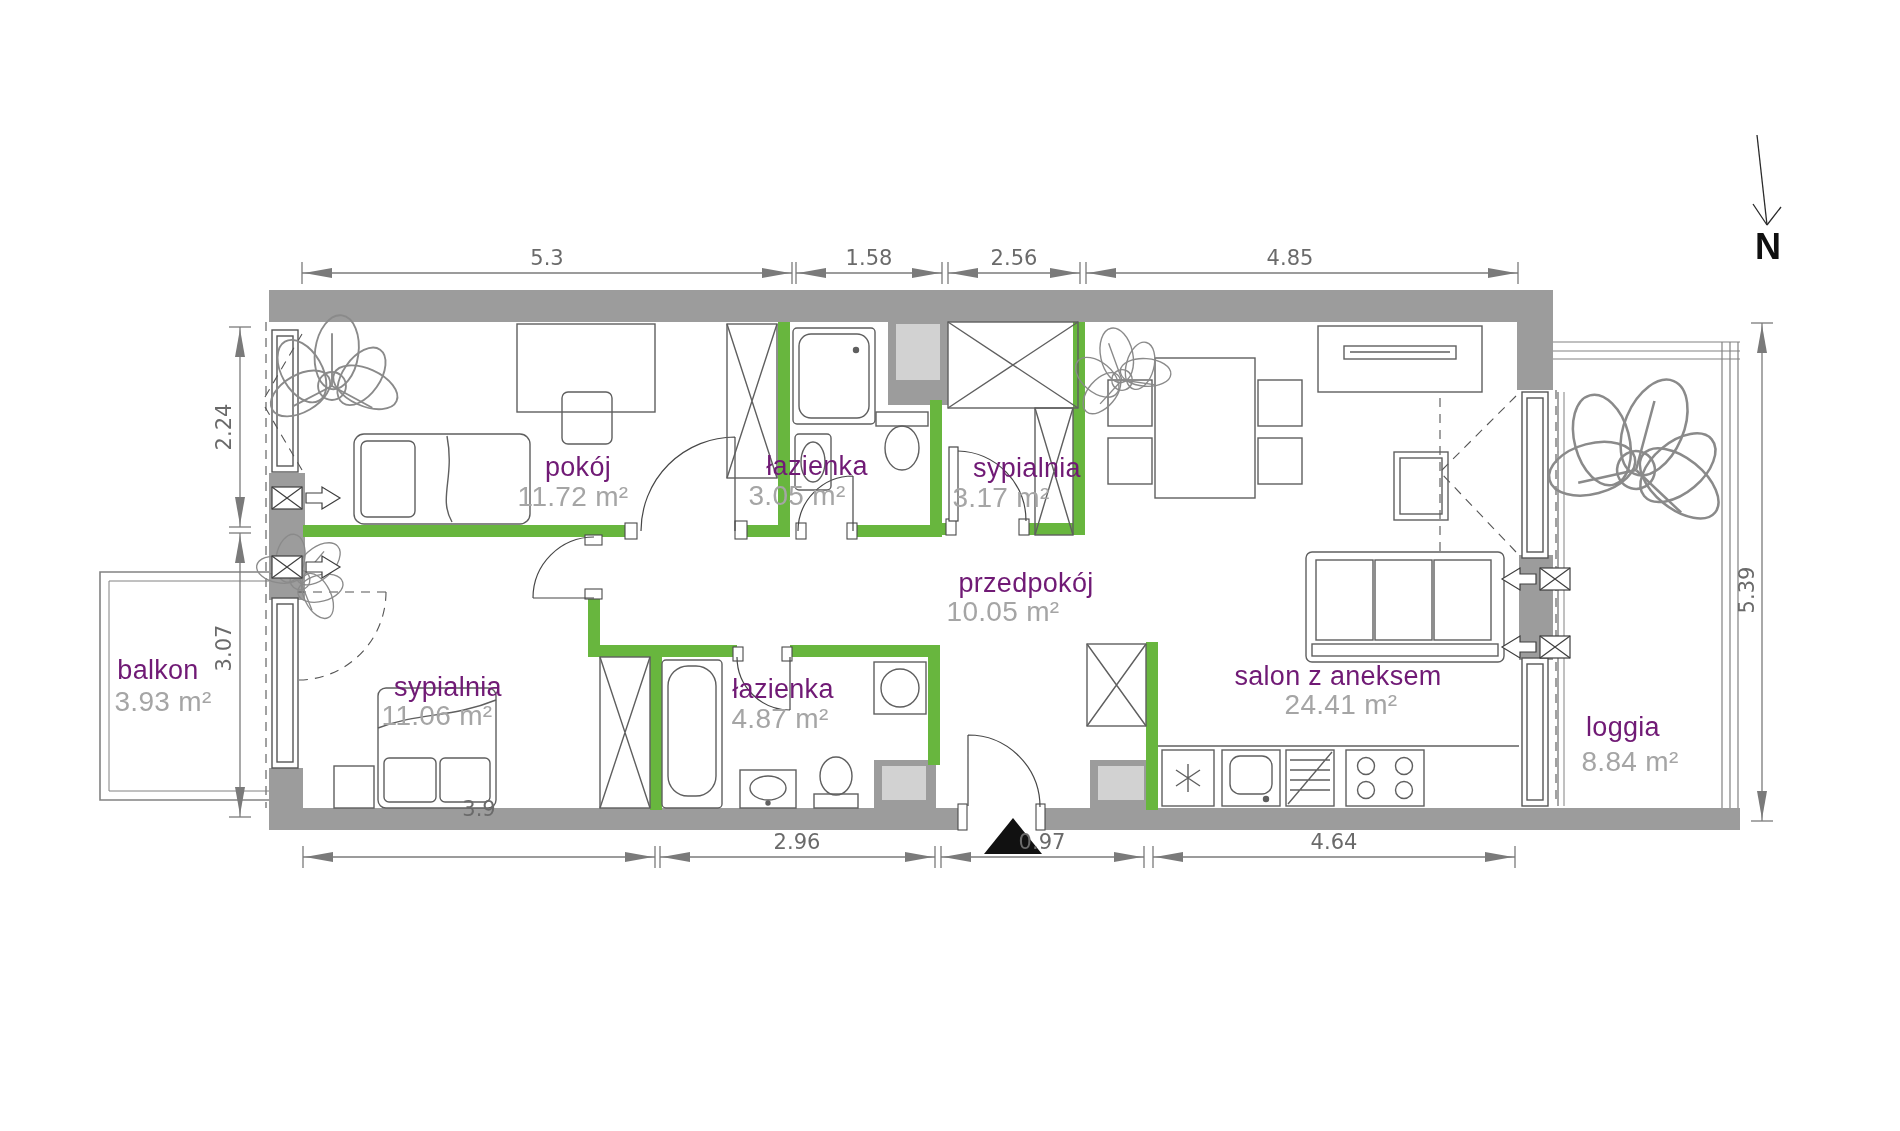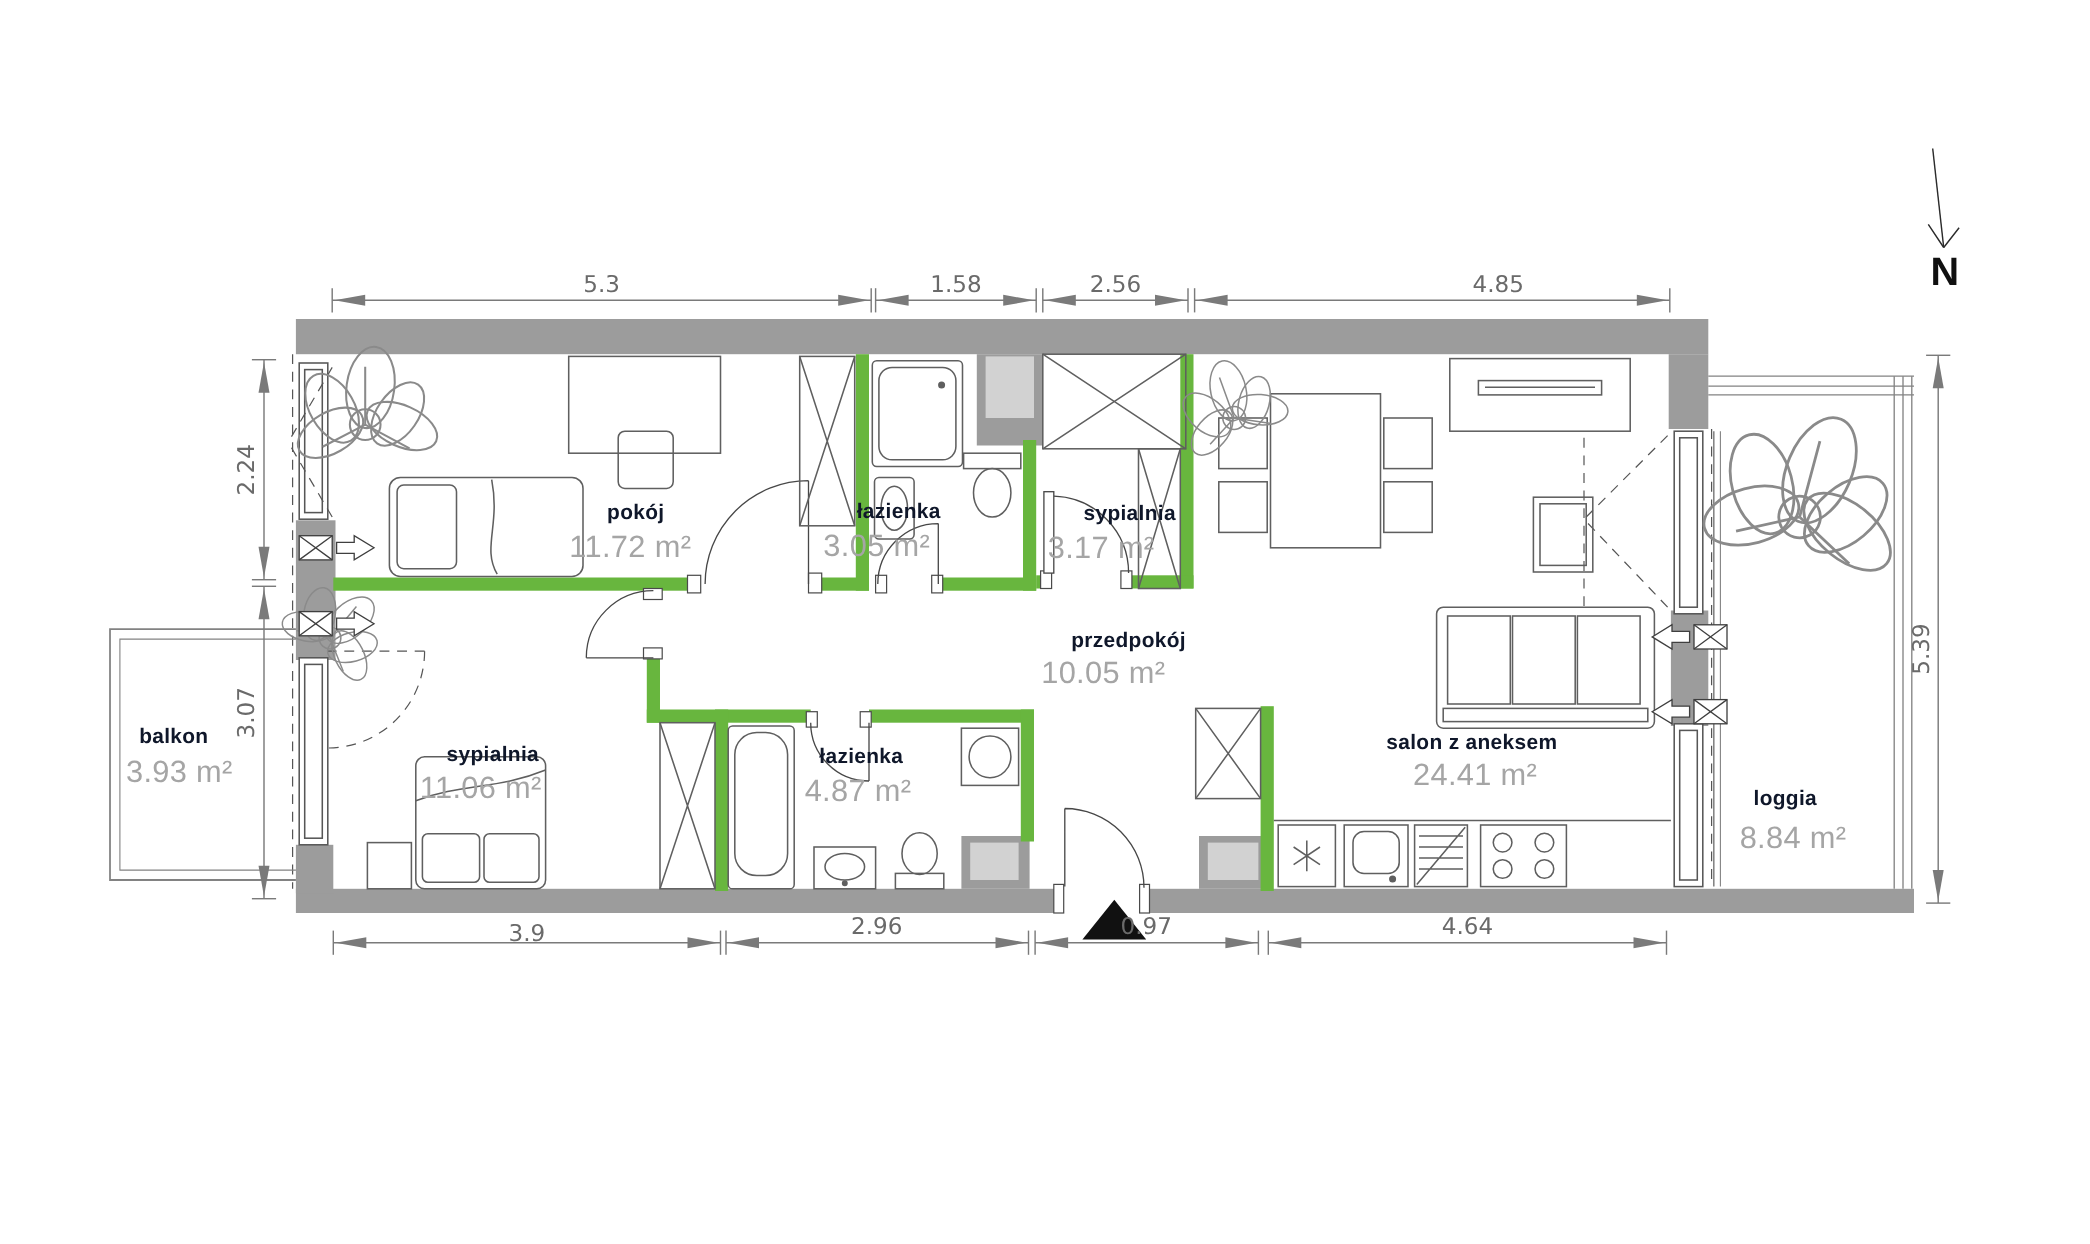--- a/index.html
+++ b/index.html
@@ -1,20 +1,20 @@
 <!DOCTYPE html>
 <html><head>
 <meta charset="utf-8">
 <style>
   html,body{margin:0;padding:0;background:#ffffff;}
   #stage{position:relative;width:1900px;height:1131px;background:#ffffff;overflow:hidden;
          font-family:"Liberation Sans",sans-serif;}
   #plan-svg{position:absolute;left:0;top:0;width:1900px;height:1131px;}
   .lbl{position:absolute;white-space:nowrap;transform:translate(-50%,-50%);pointer-events:none;}
-  .room-name{font-size:19px;color:#0f172a;letter-spacing:.3px;font-weight:bold;}
+  .room-name{font-size:27px;color:#701a75;letter-spacing:.3px;}
   .room-area{font-size:28px;color:#a5a5a5;letter-spacing:.3px;}
   .dim-lbl{font-size:21px;color:#6a6a6a;font-family:"DejaVu Sans",sans-serif;}
   .dim-lbl.vert{transform:translate(-50%,-50%) rotate(-90deg);}
   .north-lbl{font-size:36px;font-weight:600;color:#101010;}
 </style>
 </head>
 <body>
 
 <div id="stage">
 
@@ -357,23 +357,23 @@
 
 <div class="lbl room-name" style="left:158px;top:670px">balkon</div>
 <div class="lbl room-area" style="left:163px;top:702px">3.93 m²</div>
 
 <div class="lbl room-name" style="left:1623px;top:727px">loggia</div>
 <div class="lbl room-area" style="left:1630px;top:762px">8.84 m²</div>
 
 <div class="lbl dim-lbl" style="left:547px;top:258px">5.3</div>
 <div class="lbl dim-lbl" style="left:869px;top:258px">1.58</div>
 <div class="lbl dim-lbl" style="left:1014px;top:258px">2.56</div>
-<div class="lbl dim-lbl" style="left:1362px;top:258px">4.85</div>
-
-<div class="lbl dim-lbl" style="left:479px;top:848px">3.9</div>
+<div class="lbl dim-lbl" style="left:1290px;top:258px">4.85</div>
+
+<div class="lbl dim-lbl" style="left:479px;top:809px">3.9</div>
 <div class="lbl dim-lbl" style="left:797px;top:842px">2.96</div>
 <div class="lbl dim-lbl" style="left:1042px;top:842px">0.97</div>
 <div class="lbl dim-lbl" style="left:1334px;top:842px">4.64</div>
 
 <div class="lbl dim-lbl vert" style="left:224px;top:427px">2.24</div>
 <div class="lbl dim-lbl vert" style="left:224px;top:648px">3.07</div>
 <div class="lbl dim-lbl vert" style="left:1747px;top:590px">5.39</div>
 
 <div class="lbl north-lbl" style="left:1768px;top:247px">N</div>
 

